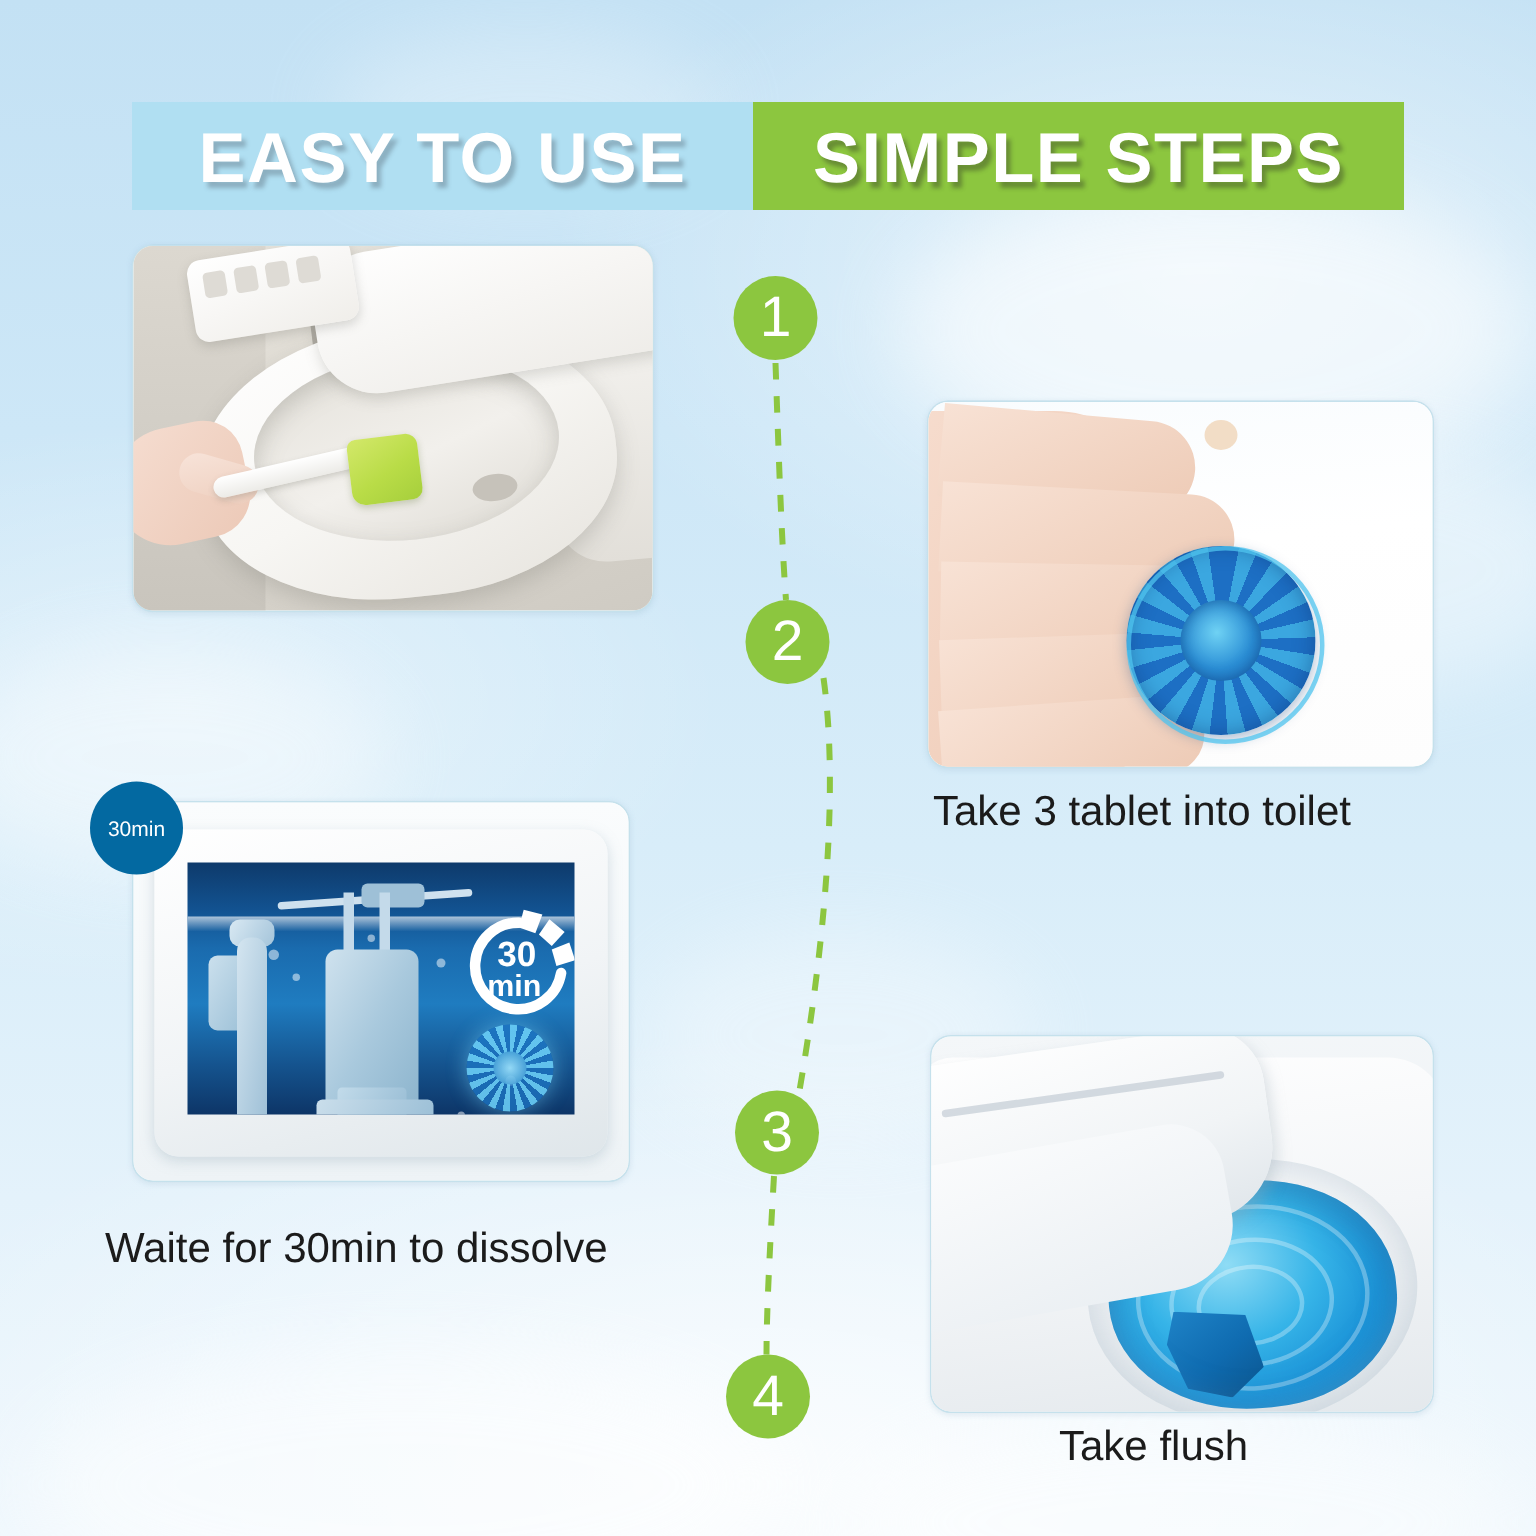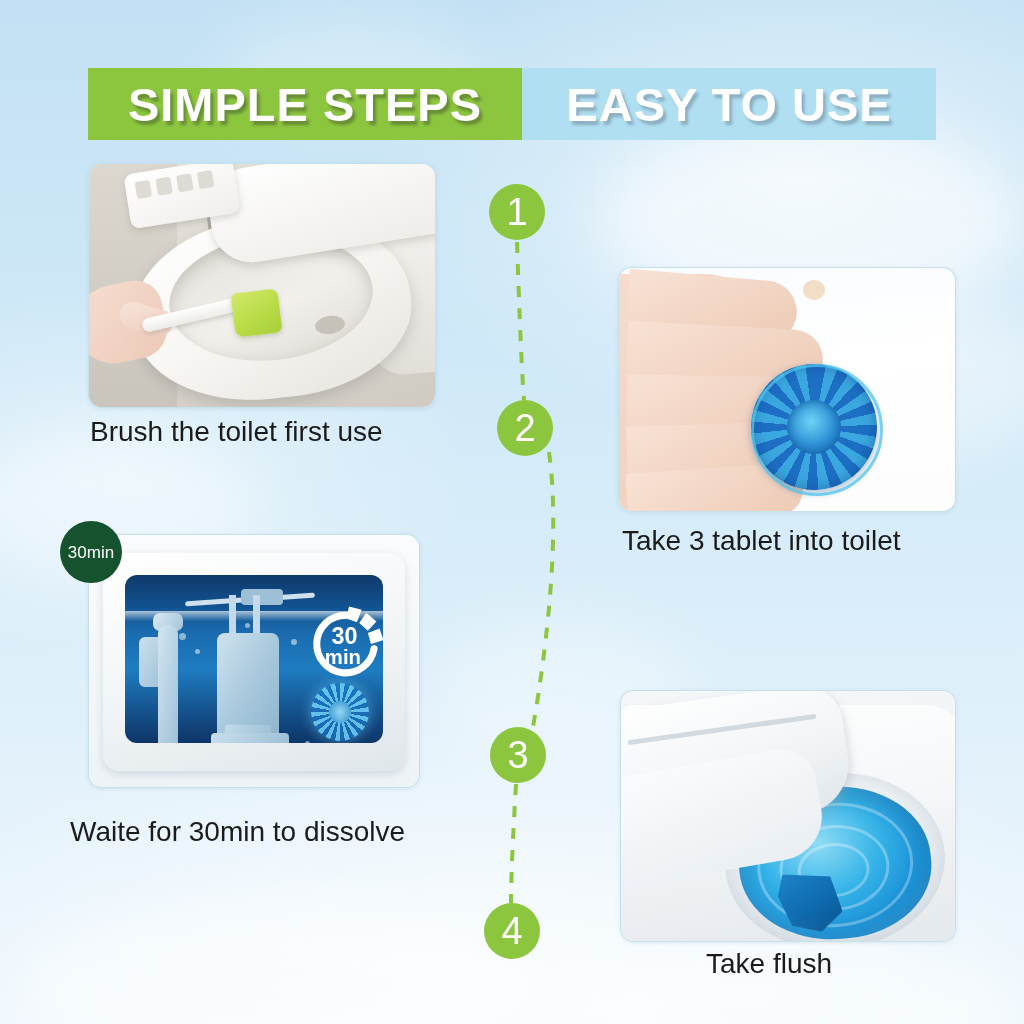--- a/index.html
+++ b/index.html
@@ -90,24 +90,24 @@
   .step-4 { left: 484px; top: 903px; }
 
   .path-svg { position: absolute; left: 0; top: 0; width: 1024px; height: 1024px; pointer-events: none; }
 
   
   .badge-30min {
     position: absolute;
     left: 60px; top: 521px;
     width: 62px; height: 62px;
     border-radius: 50%;
-    background: #14532d;
+    background: #0369a1;
     display: flex; align-items: center; justify-content: center;
     color: #ffffff;
-    font-size: 17px;
+    font-size: 14px;
     line-height: 1;
   }
 
   
   .p1-bg { position:absolute; inset:0; background: linear-gradient(160deg,#e9e6df 0%, #ddd9d1 45%, #cfcbc3 100%); }
   .p1-wallL { position:absolute; left:0; top:0; width:88px; height:243px; background: linear-gradient(180deg,#dcd8d0,#c9c5bd); }
   .p1-bowl-outer {
     position:absolute; left:44px; top:52px; width:278px; height:182px;
     border-radius: 50% 50% 46% 46%;
     background: linear-gradient(155deg,#ffffff 0%, #f7f6f3 50%, #e6e3dd 100%);
@@ -206,21 +206,21 @@
   
   .p3-outer { position:absolute; inset:0; background: linear-gradient(180deg,#fafcfd 0%, #eef3f6 100%); }
   .p3-rim {
     position:absolute; left:14px; top:18px; width:302px; height:218px;
     border-radius: 16px;
     background: linear-gradient(165deg,#ffffff 0%, #f1f4f6 55%, #dfe6ea 100%);
     box-shadow: 0 3px 9px rgba(140,165,180,0.35);
   }
   .p3-water {
     position:absolute; left:36px; top:40px; width:258px; height:168px;
-    border-radius: 12px;
+    border-radius: 0;
     background: linear-gradient(180deg,
       #0e3a6b 0%, #12518f 18%, #1a6bae 34%, #1f7cc0 56%, #15548f 80%, #0d3567 100%);
     overflow:hidden;
   }
   .p3-surface {
     position:absolute; left:0; top:36px; width:258px; height:10px;
     background: linear-gradient(180deg, rgba(255,255,255,0.65), rgba(255,255,255,0));
   }
   .p3-bubble { position:absolute; border-radius:50%; background: rgba(255,255,255,0.5); }
   .p3-valve {
@@ -311,25 +311,25 @@
 
   <div class="cloud c1"></div>
   <div class="cloud c2"></div>
   <div class="cloud c3"></div>
   <div class="cloud c4"></div>
   <div class="cloud c5"></div>
   <div class="cloud c6"></div>
   <div class="cloud c7"></div>
 
   <div class="header">
+    <div class="banner banner-blue">
+      <span>EASY TO USE</span>
+    </div>
     <div class="banner banner-green">
       <span>SIMPLE STEPS</span>
-    </div>
-    <div class="banner banner-blue">
-      <span>EASY TO USE</span>
     </div>
   </div>
 
   <svg class="path-svg" viewBox="0 0 1024 1024">
     <path d="M 517 242 C 519 300, 521 360, 524 400" fill="none" stroke="#8cc63f" stroke-width="4" stroke-dasharray="11 11" stroke-linecap="butt"></path>
     <path d="M 549 452 C 560 530, 548 640, 533 727" fill="none" stroke="#8cc63f" stroke-width="4" stroke-dasharray="11 11" stroke-linecap="butt"></path>
     <path d="M 516 784 C 513 836, 511 876, 511 903" fill="none" stroke="#8cc63f" stroke-width="4" stroke-dasharray="11 11" stroke-linecap="butt"></path>
   </svg>
 
   <div class="step step-1">
@@ -360,21 +360,20 @@
         <div class="p1-btn" style="left:31px;"></div>
         <div class="p1-btn" style="left:52px;"></div>
         <div class="p1-btn" style="left:73px;"></div>
       </div>
       <div class="p1-hand"></div>
       <div class="p1-thumb"></div>
       <div class="p1-handle"></div>
       <div class="p1-sponge"></div>
     </div>
   </div>
-  <div class="caption cap-1">Brush the toilet first use</div>
 
   <div class="card card-2">
     <div class="photo">
       <div class="p2-bg"></div>
       <div class="p2-palm"></div>
       <div class="p2-finger p2-f1"></div>
       <div class="p2-finger p2-f2"></div>
       <div class="p2-finger p2-f3"></div>
       <div class="p2-finger p2-f4"></div>
       <div class="p2-finger p2-f5"></div>

